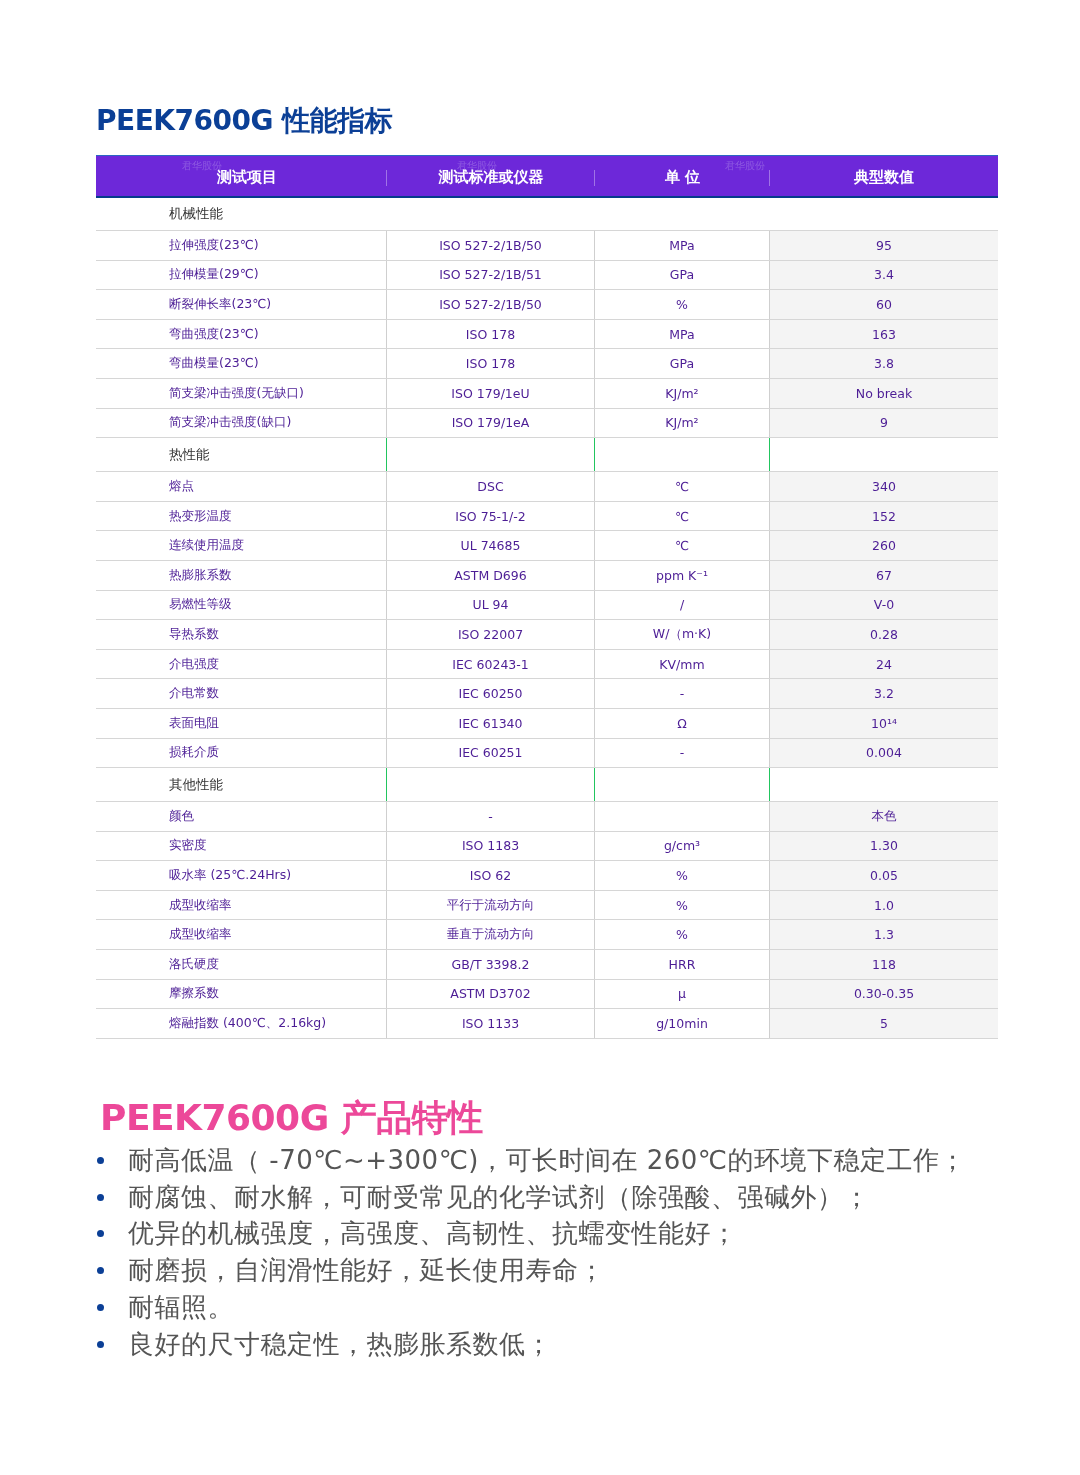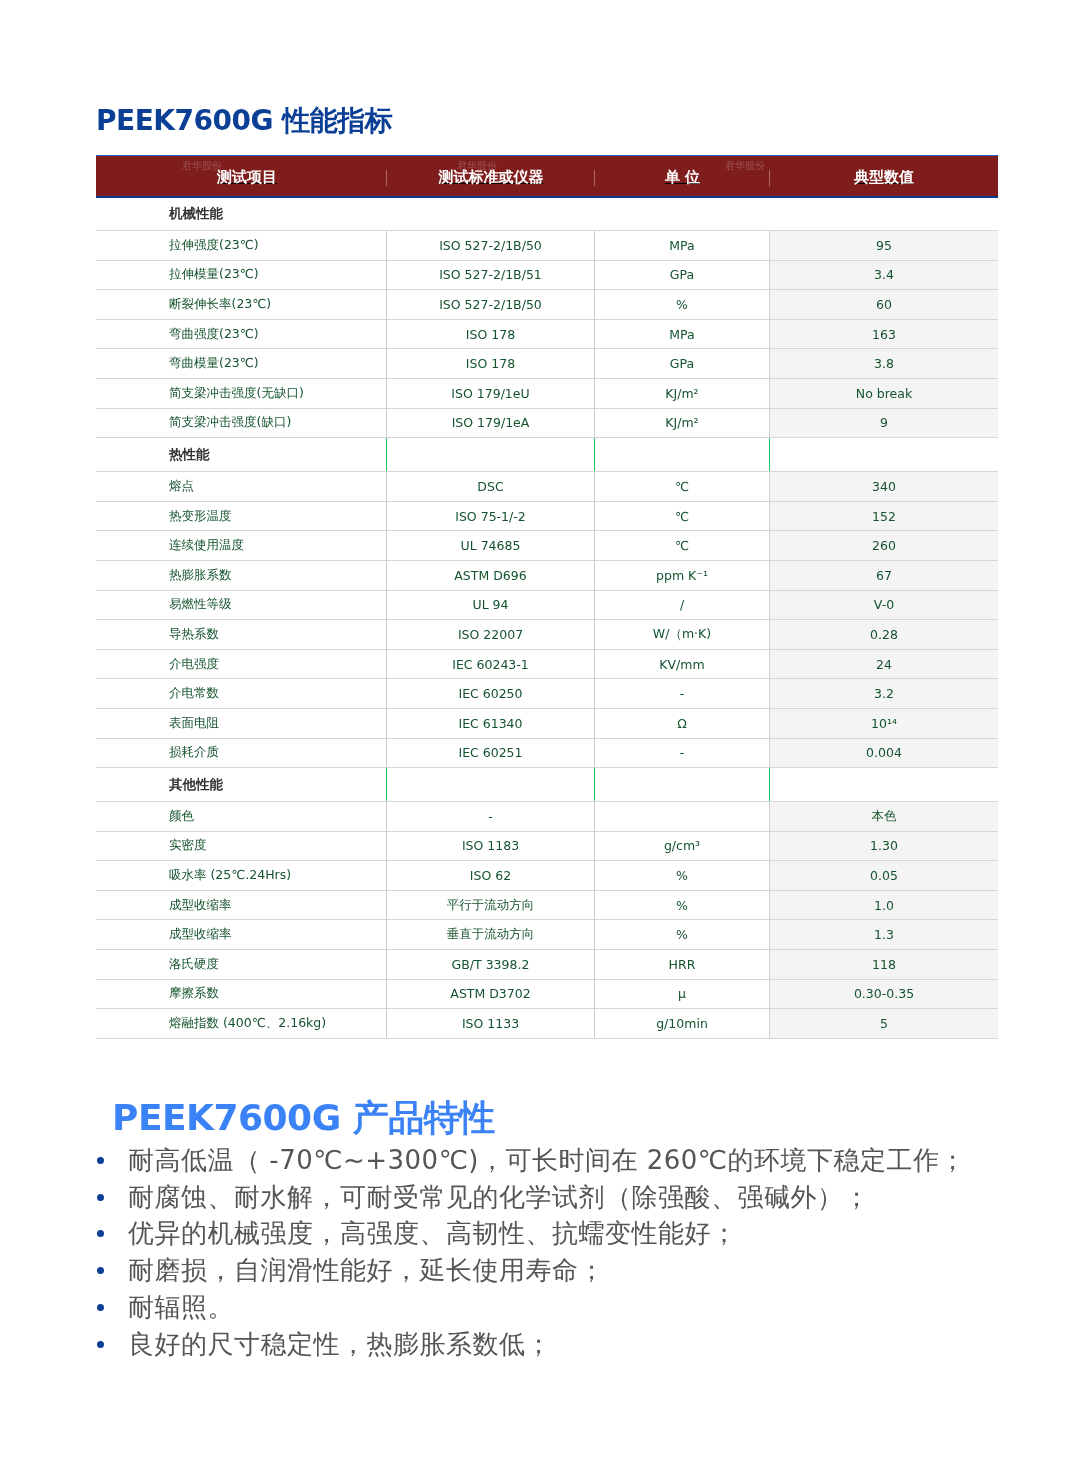--- a/index.html
+++ b/index.html
@@ -11,24 +11,24 @@
     .page { position: relative; width: 1080px; height: 1475px; }
     .title {
       position: absolute; left: 96px; top: 98px;
       font-size: 28px; font-weight: bold; color: #0b3f96;
       letter-spacing: -0.5px; line-height: 46px;
     }
     .table {
       position: absolute; left: 96px; top: 155px; width: 902px;
     }
     .thead {
-      height: 43px; background: #7f1d1d;
+      height: 43px; background: #6d28d9;
       border-top: 1px solid #2a66c3;
       display: grid; grid-template-columns: 291px 208px 175px 228px;
-      position: relative; overflow: hidden; text-decoration: underline;
+      position: relative; overflow: hidden;
     }
     .thead::after {
       content: ""; position: absolute; left: 0; right: 0; bottom: 0; height: 2px;
       background: #063b8c;
     }
     .th {
       color: #ffffff; font-size: 15px; font-weight: bold;
       display: flex; align-items: center; justify-content: center;
       position: relative;
     }
@@ -37,42 +37,42 @@
       background: rgba(255,255,255,0.35);
     }
     .th.first { justify-content: flex-start; padding-left: 121px; }
     .wm {
       position: absolute; top: 3px; font-size: 10px; color: rgba(255,255,255,0.22);
       font-weight: normal; white-space: nowrap;
     }
     .row {
       display: grid; grid-template-columns: 291px 208px 175px 228px;
       height: 29.6px; border-bottom: 1.5px solid #d6d6d6;
-      font-size: 12.5px; color: #14532d;
+      font-size: 12.5px; color: #4c1d95;
     }
     .row .c {
       display: flex; align-items: center; justify-content: center;
       border-right: 1px solid #cfcfcf;
     }
     .row .c:last-child { border-right: none; background: #f4f4f4; }
     .row .c.name { justify-content: flex-start; padding-left: 73px; }
     .section {
       display: grid; grid-template-columns: 291px 208px 175px 228px;
       height: 34px; border-bottom: 1.5px solid #d6d6d6;
     }
     .section .c { border-right: 1px solid #22c55e; }
     .section .c:last-child { border-right: none; }
     .section.first .c { border-right: none; }
     .section .c.label {
       display: flex; align-items: center; padding-left: 73px;
-      font-size: 13.5px; font-weight: bold; color: #333;
+      font-size: 13.5px; font-weight: normal; color: #333;
     }
     .title2 {
-      position: absolute; left: 112px; top: 1095px;
-      font-size: 36px; font-weight: bold; color: #3b82f6;
+      position: absolute; left: 100px; top: 1095px;
+      font-size: 36px; font-weight: bold; color: #ec4899;
       letter-spacing: -0.5px; line-height: 46px;
     }
     .features { position: absolute; left: 96px; top: 1142px; list-style: none; }
     .features li {
       display: flex; align-items: center; height: 36.8px;
       font-size: 26px; color: #555; letter-spacing: 0.5px;
     }
     .bullet {
       width: 7px; height: 7px; border-radius: 50%; background: #0b3f96;
       margin-right: 24px; margin-left: 1px; flex: none;
@@ -110,21 +110,21 @@
           <div class="c"></div>
           <div class="c"></div>
         </div>
         <div class="row">
           <div class="c name">拉伸强度(23℃)</div>
           <div class="c">ISO 527-2/1B/50</div>
           <div class="c">MPa</div>
           <div class="c">95</div>
         </div>
         <div class="row">
-          <div class="c name">拉伸模量(23℃)</div>
+          <div class="c name">拉伸模量(29℃)</div>
           <div class="c">ISO 527-2/1B/51</div>
           <div class="c">GPa</div>
           <div class="c">3.4</div>
         </div>
         <div class="row">
           <div class="c name">断裂伸长率(23℃)</div>
           <div class="c">ISO 527-2/1B/50</div>
           <div class="c">%</div>
           <div class="c">60</div>
         </div>

